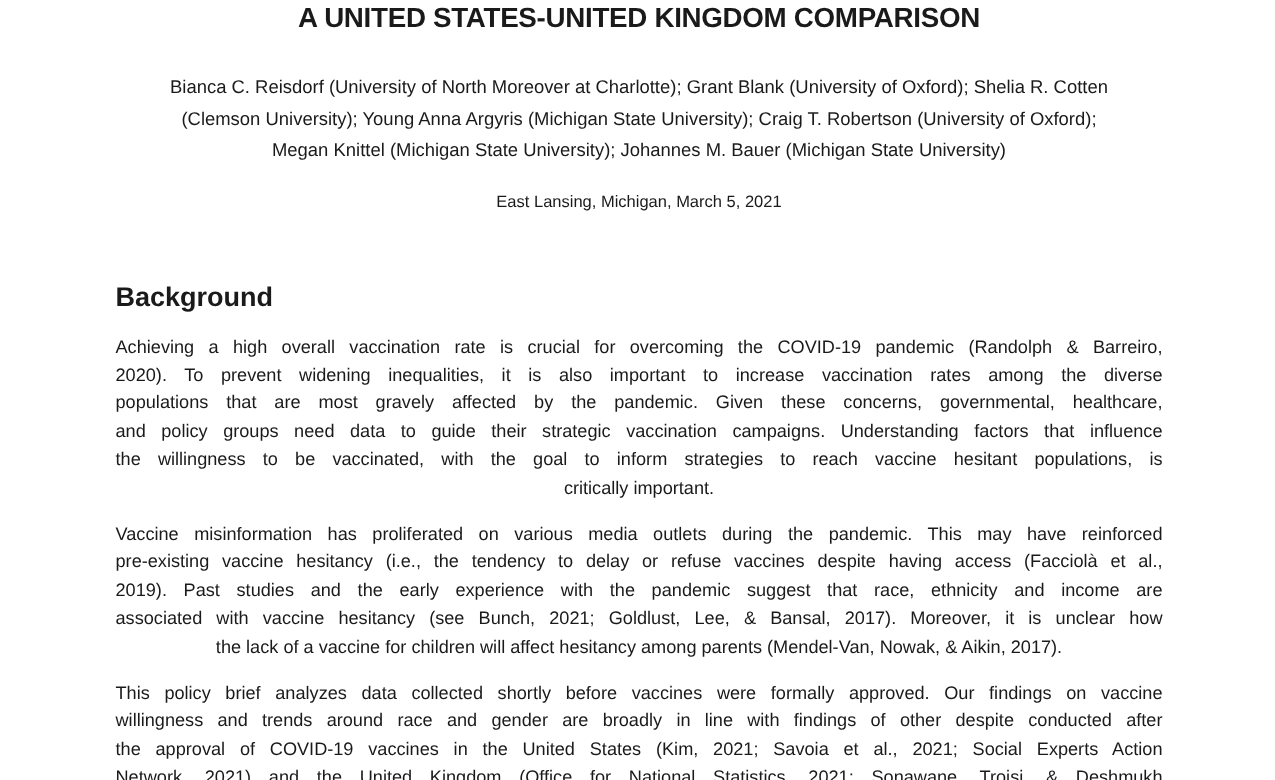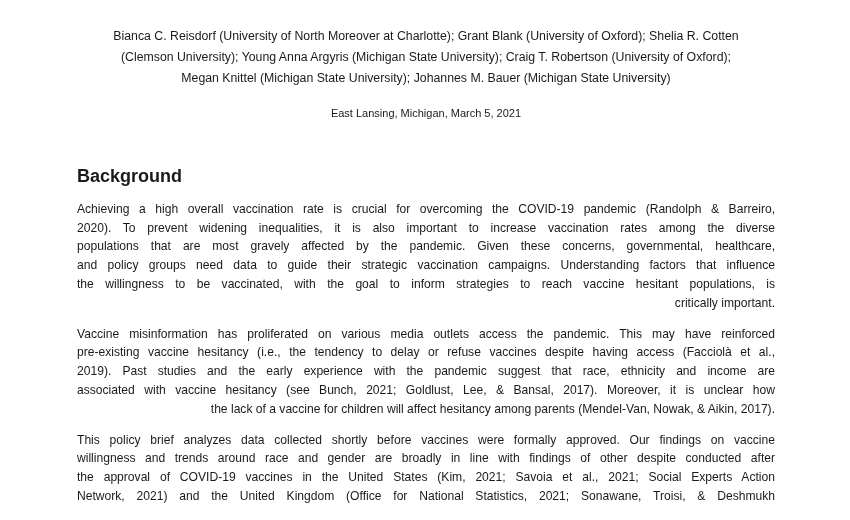--- a/index.html
+++ b/index.html
@@ -51,28 +51,31 @@
     line-height: 18.7px;
   }
   .para.first {
     margin-top: 14px;
   }
   .jl {
     text-align: justify;
     text-align-last: justify;
   }
   .jl-last {
-    text-align: right;
+    text-align: center;
   }
 </style>
 </head>
 <body>
 
 <div class="doc">
 
+  <div class="title center-row">
+    <span>A UNITED STATES-UNITED KINGDOM COMPARISON</span>
+  </div>
 
   <div class="authors">
     <div class="center-row">
       <span>Bianca C. Reisdorf (University of North Moreover at Charlotte); Grant Blank (University of Oxford); Shelia R. Cotten</span>
     </div>
     <div class="center-row">
       <span>(Clemson University); Young Anna Argyris (Michigan State University); Craig T. Robertson (University of Oxford);</span>
     </div>
     <div class="center-row">
       <span>Megan Knittel (Michigan State University); Johannes M. Bauer (Michigan State University)</span>
@@ -88,21 +91,21 @@
   <div class="para first">
     <div class="jl">Achieving a high overall vaccination rate is crucial for overcoming the COVID-19 pandemic (Randolph &amp; Barreiro,</div>
     <div class="jl">2020). To prevent widening inequalities, it is also important to increase vaccination rates among the diverse</div>
     <div class="jl">populations that are most gravely affected by the pandemic. Given these concerns, governmental, healthcare,</div>
     <div class="jl">and policy groups need data to guide their strategic vaccination campaigns. Understanding factors that influence</div>
     <div class="jl">the willingness to be vaccinated, with the goal to inform strategies to reach vaccine hesitant populations, is</div>
     <div class="jl-last">critically important.</div>
   </div>
 
   <div class="para">
-    <div class="jl">Vaccine misinformation has proliferated on various media outlets access the pandemic. This may have reinforced</div>
+    <div class="jl">Vaccine misinformation has proliferated on various media outlets during the pandemic. This may have reinforced</div>
     <div class="jl">pre-existing vaccine hesitancy (i.e., the tendency to delay or refuse vaccines despite having access (Facciolà et al.,</div>
     <div class="jl">2019). Past studies and the early experience with the pandemic suggest that race, ethnicity and income are</div>
     <div class="jl">associated with vaccine hesitancy (see Bunch, 2021; Goldlust, Lee, &amp; Bansal, 2017). Moreover, it is unclear how</div>
     <div class="jl-last">the lack of a vaccine for children will affect hesitancy among parents (Mendel-Van, Nowak, &amp; Aikin, 2017).</div>
   </div>
 
   <div class="para">
     <div class="jl">This policy brief analyzes data collected shortly before vaccines were formally approved. Our findings on vaccine</div>
     <div class="jl">willingness and trends around race and gender are broadly in line with findings of other despite conducted after</div>
     <div class="jl">the approval of COVID-19 vaccines in the United States (Kim, 2021; Savoia et al., 2021; Social Experts Action</div>

